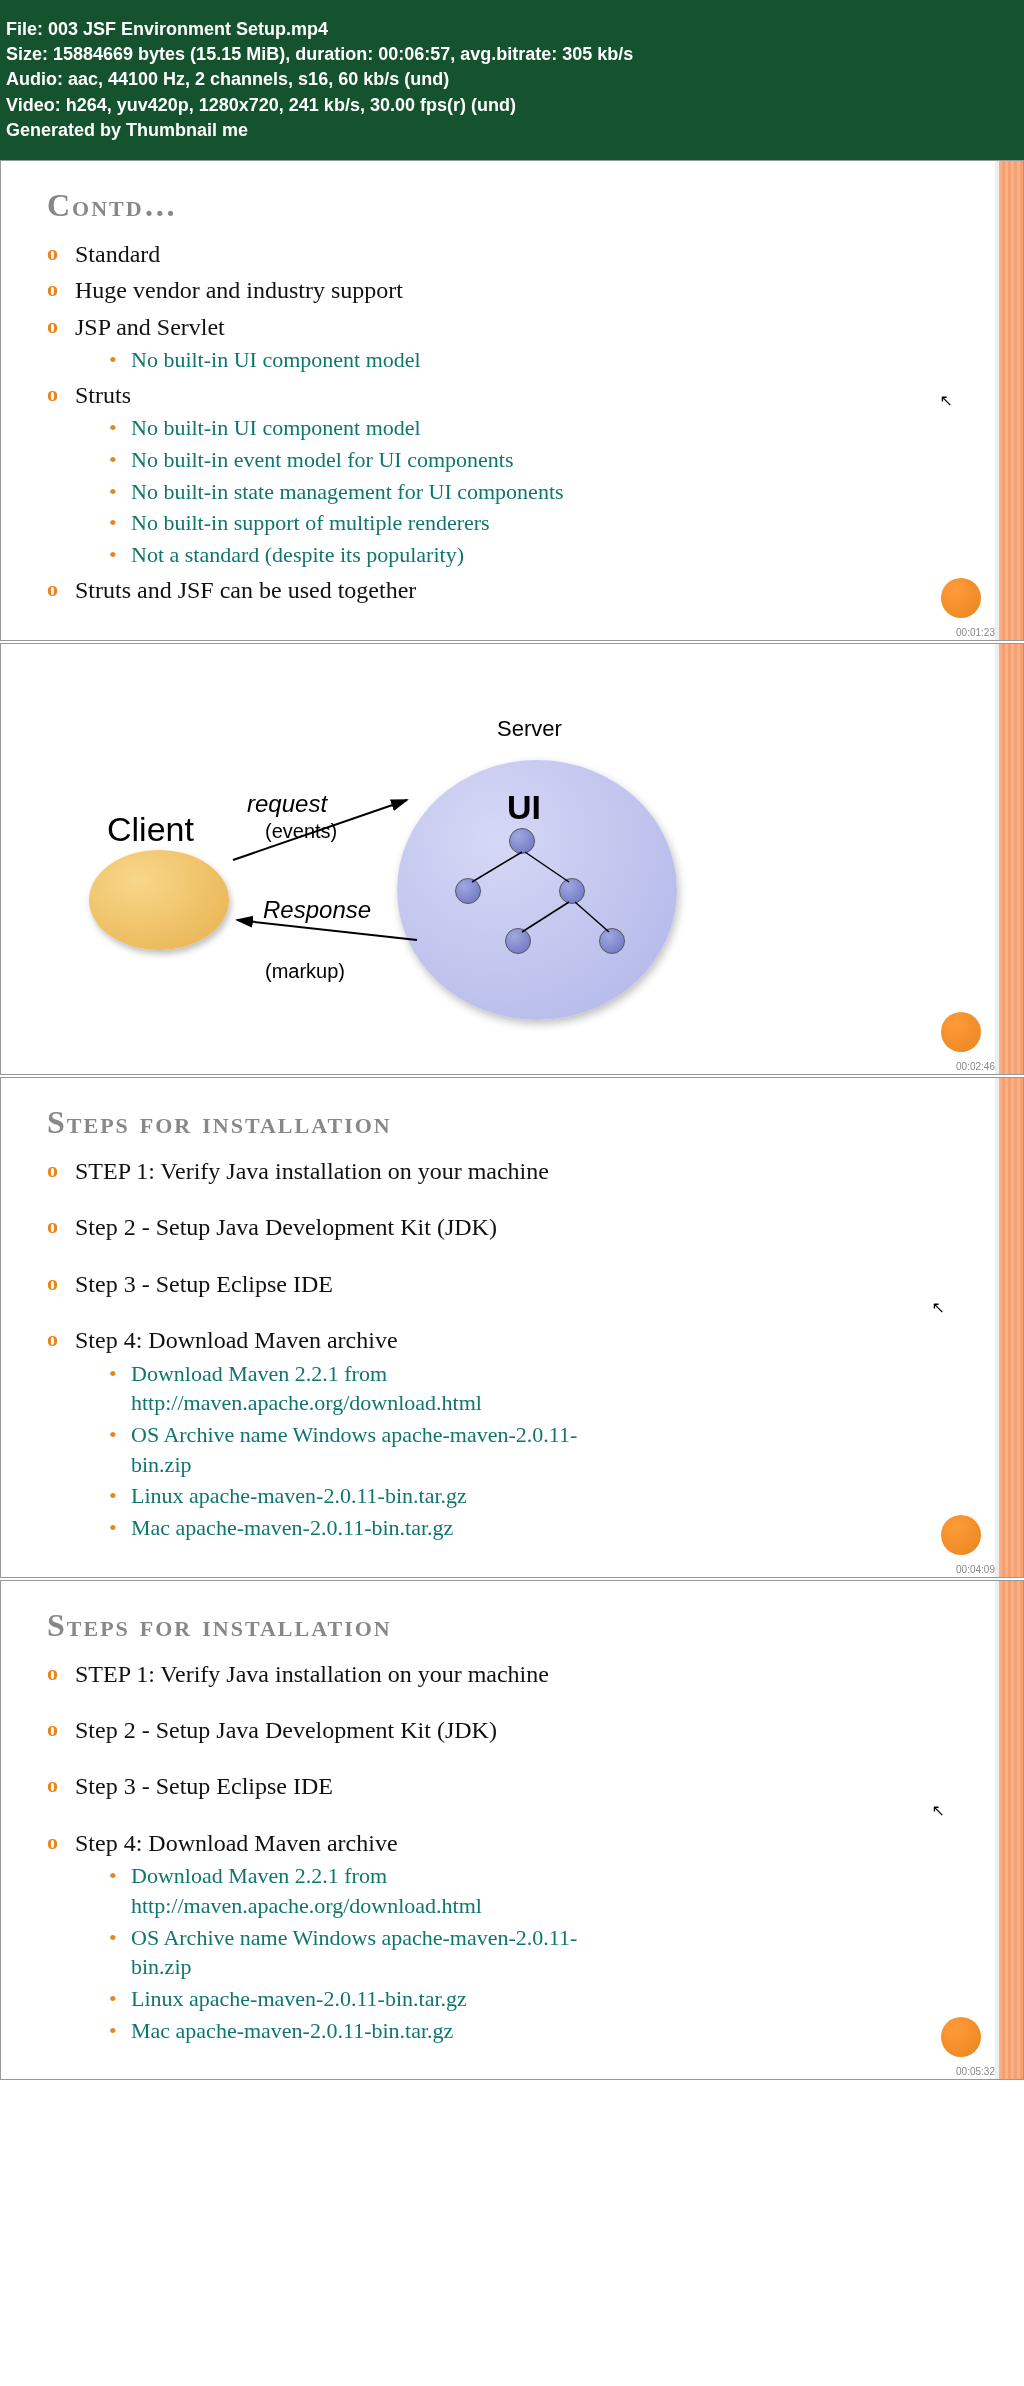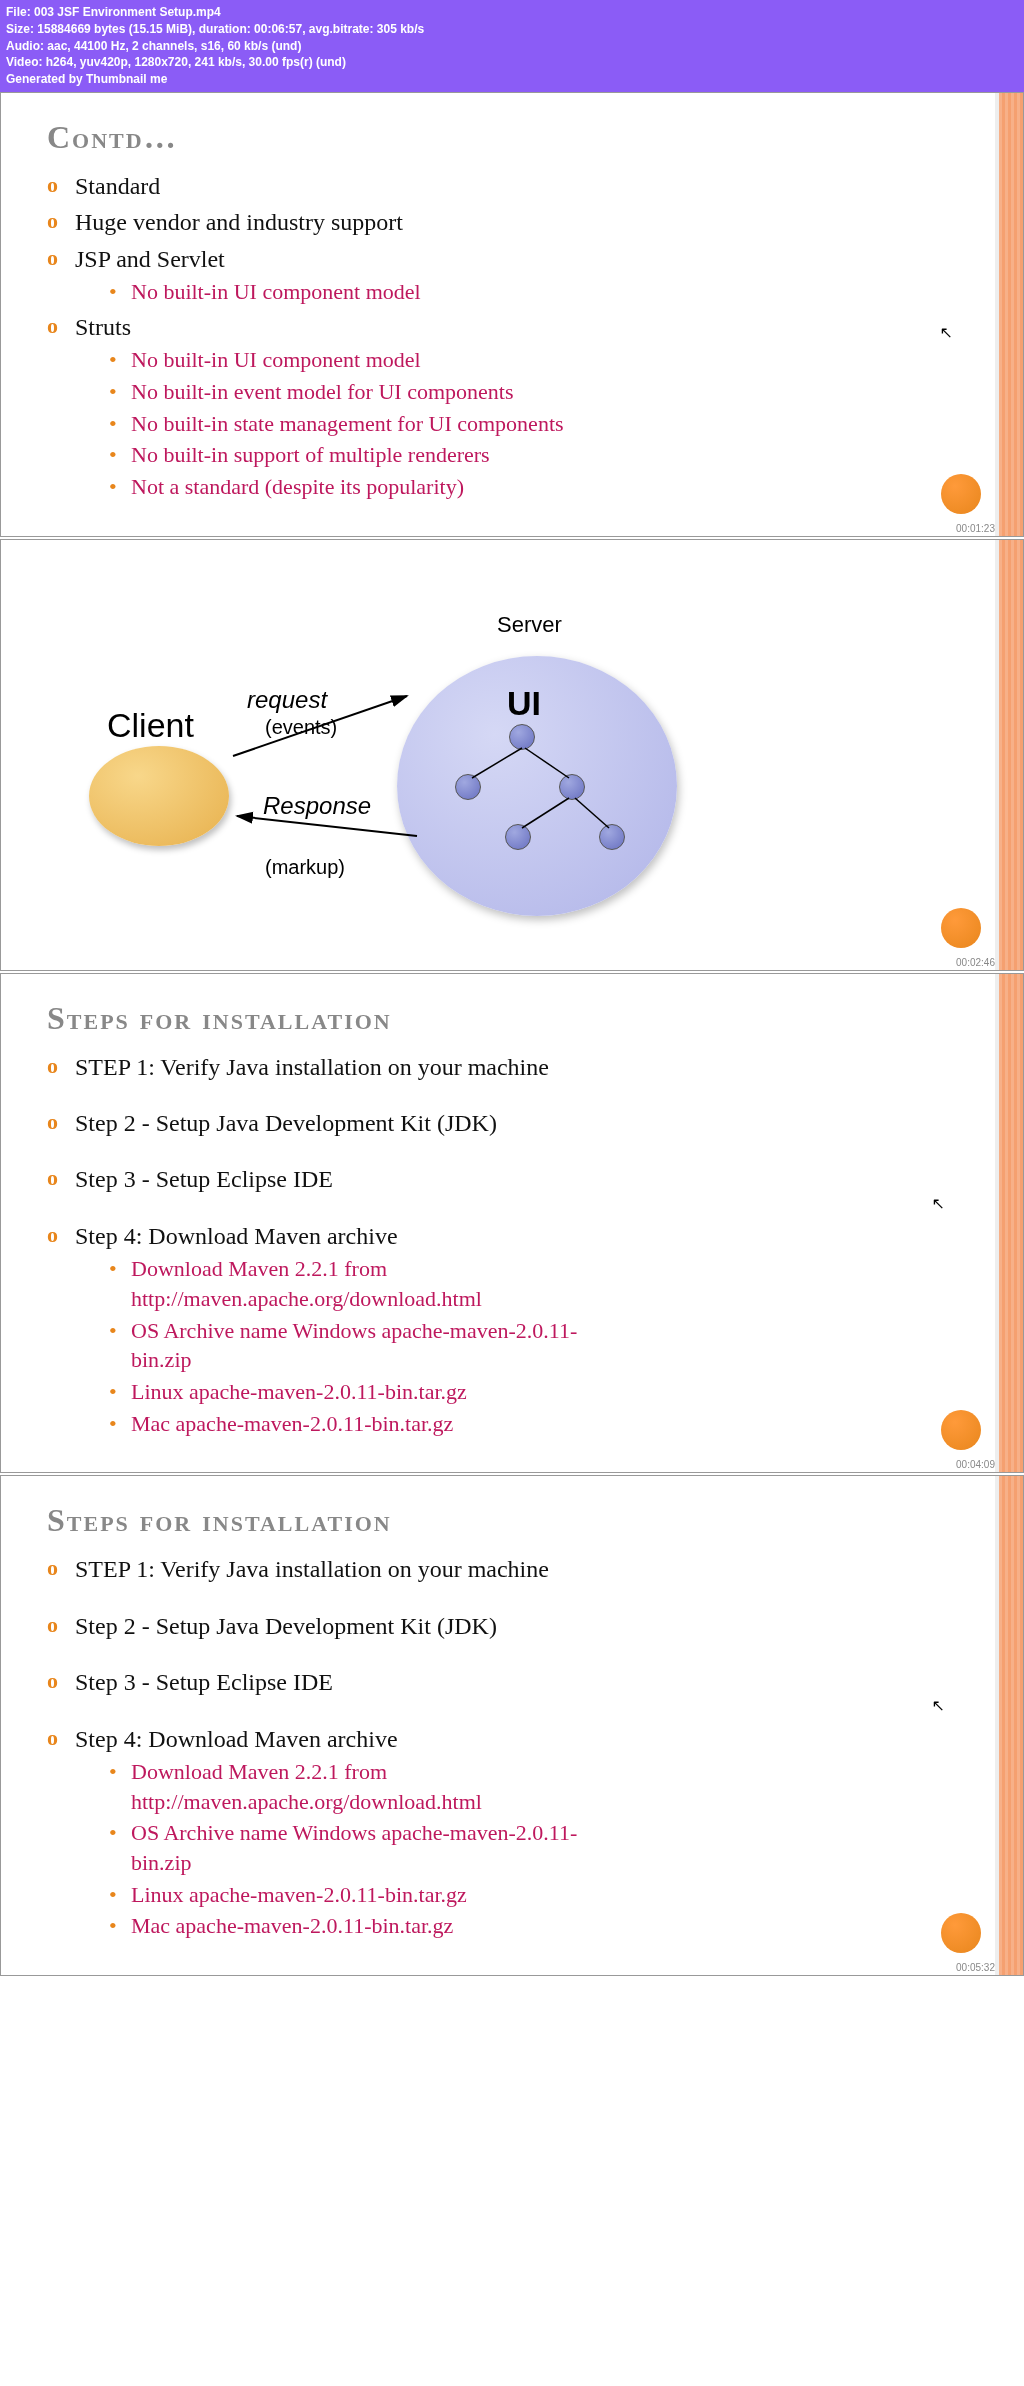--- a/index.html
+++ b/index.html
@@ -1,33 +1,33 @@
 <!DOCTYPE html>
 <html><head>
 <meta charset="utf-8">
 <style>
 * { margin: 0; padding: 0; box-sizing: border-box; }
 body { font-family: Georgia, 'Times New Roman', serif; background: #fff; width: 1024px; }
 
-.header-bar { background: #8b5cf6; color: #fff; font-family: Arial, sans-serif; font-size: 12px; font-weight: bold; padding: 4px 6px; line-height: 1.4; }
+.header-bar { background: #14532d; color: #fff; font-family: Arial, sans-serif; font-size: 18px; font-weight: bold; padding: 17px 6px; line-height: 1.4; }
 .header-bar div { white-space: nowrap; }
 
 .slide { position: relative; border: 1px solid #999; background: #fff; margin-bottom: 2px; }
 .slide-inner { position: relative; padding: 26px 46px 30px 46px; min-height: 380px; }
 .side-stripe { position: absolute; right: 0; top: 0; bottom: 0; width: 24px; background: repeating-linear-gradient(90deg,#f7b088 0 3px,#f5a070 3px 6px); }
 .side-stripe::before { content:""; position:absolute; left:-4px; top:0; bottom:0; width:4px; background:#eee; }
 
 .slide-title { font-variant: small-caps; color: #888; font-size: 32px; letter-spacing: 2px; margin-bottom: 14px; }
 
 ul.main { list-style: none; padding-left: 0; }
 ul.main > li { font-size: 24px; color: #111; margin: 4px 0 4px 28px; position: relative; line-height: 1.35; }
 ul.main > li::before { content: "o"; color: #e8861c; font-weight: bold; position: absolute; left: -28px; top: 0; font-size: 22px; }
 
 ul.sub { list-style: none; padding-left: 0; margin: 2px 0 4px 0; }
-ul.sub > li { font-size: 22px; color: #be185d; margin: 2px 0 2px 56px; position: relative; line-height: 1.35; }
+ul.sub > li { font-size: 22px; color: #0f766e; margin: 2px 0 2px 56px; position: relative; line-height: 1.35; }
 ul.sub > li::before { content: "•"; color: #e8861c; position: absolute; left: -22px; top: 0; font-size: 22px; }
 
 .orange-dot { position: absolute; right: 42px; bottom: 22px; width: 40px; height: 40px; border-radius: 50%; background: radial-gradient(circle at 35% 30%, #ff9a3a, #e8861c); }
 .timestamp { position:absolute; right:28px; bottom:2px; font-size:10px; color:#888; font-family:Arial;margin-top:12px; }
 .cursor { position: absolute; font-size: 16px; color: #000; }
 
 .diagram { position: relative; height: 320px; margin-top: 40px; }
 .client-oval { position: absolute; left: 42px; top: 140px; width: 140px; height: 100px; border-radius: 50%; background: radial-gradient(ellipse at 35% 30%, #f8d78a, #e7b04c); box-shadow: 2px 4px 6px rgba(0,0,0,.25); }
 .client-label { position: absolute; left: 60px; top: 100px; font-size: 34px; font-family: Arial; }
 .server-oval { position: absolute; left: 350px; top: 50px; width: 280px; height: 260px; border-radius: 50%; background: radial-gradient(ellipse at 35% 30%, #d5d8f5, #b0b4e8); box-shadow: 2px 4px 8px rgba(0,0,0,.25); }
@@ -65,20 +65,21 @@
       </li>
       <li><span>Struts</span>
         <ul class="sub">
           <li>No built-in UI component model</li>
           <li>No built-in event model for UI components</li>
           <li>No built-in state management for UI components</li>
           <li>No built-in support of multiple renderers</li>
           <li>Not a standard (despite its popularity)</li>
         </ul>
       </li>
+      <li>Struts and JSF can be used together</li>
     </ul>
     <span class="cursor" style="right:70px; top:230px;">↖</span>
     <div class="orange-dot"></div>
     <div class="timestamp">00:01:23</div>
   </div>
 </div>
 
 <div class="slide">
   <div class="side-stripe"></div>
   <div class="slide-inner" style="min-height:430px;">

